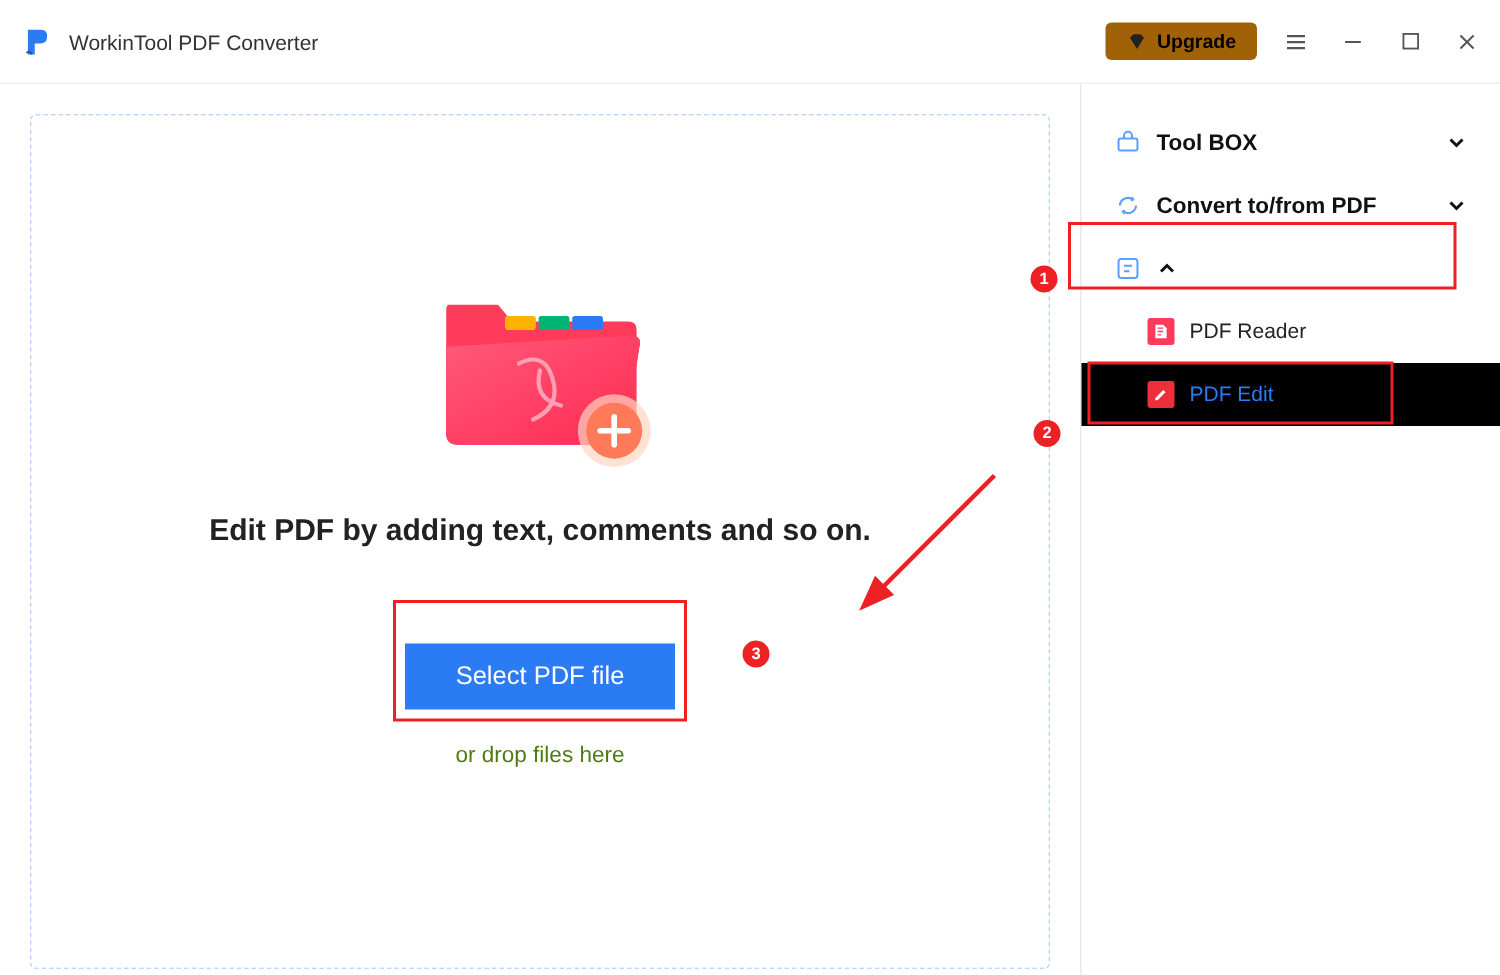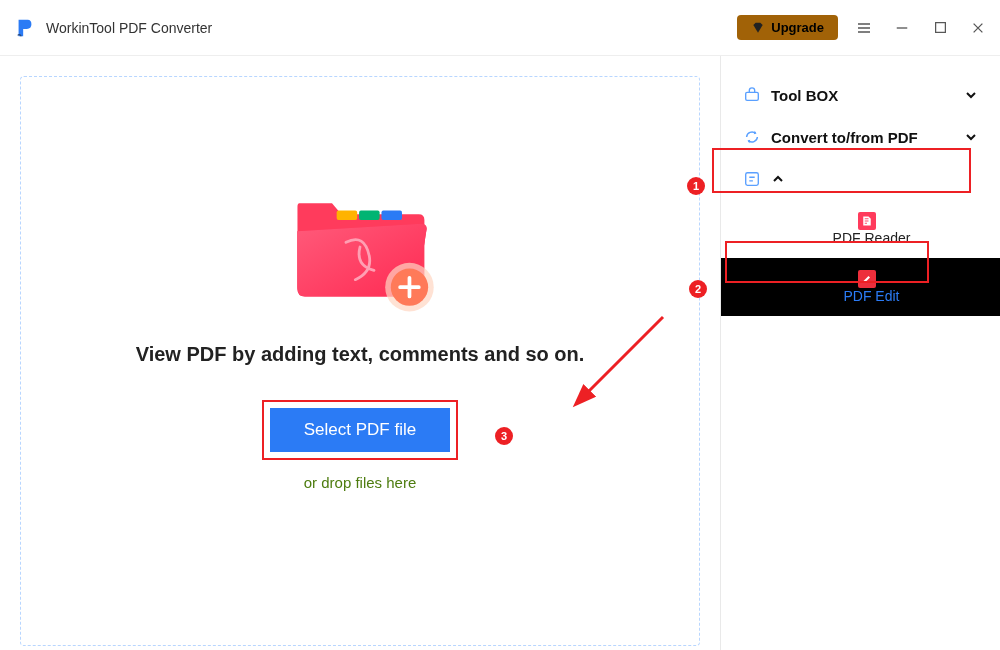--- a/index.html
+++ b/index.html
@@ -13,30 +13,30 @@
   .win-controls { display: flex; align-items: center; margin-left: 18px; gap: 22px; }
   .win-icon { width: 16px; height: 16px; cursor: pointer; display: flex; align-items: center; justify-content: center; color: #555; }
 
   
   .content { display: flex; height: calc(100% - 40px); }
   .main-area { flex: 1; padding: 20px; display: flex; }
   .dropzone { flex: 1; border: 1.5px dashed #b8d6ff; border-radius: 4px; display: flex; flex-direction: column; align-items: center; justify-content: flex-start; padding-top: 100px; position: relative; }
   .folder-graphic { width: 160px; height: 140px; margin-bottom: 26px; position: relative; }
   .main-heading { font-size: 20px; font-weight: 600; color: #222; margin-bottom: 34px; text-align: center; }
   .select-btn-wrap { border: 2.5px solid #ed2024; padding: 6px; margin-bottom: 8px; }
-  .select-btn { background: #2b7bf5; color: #fff; border: none; padding: 12px 34px; font-size: 17px; cursor: pointer; }
+  .select-btn { background: #2b7bf5; color: #fff; border: none; padding: 12px 34px; font-size: 17px; cursor: pointer; margin-top: 21px; }
   .drop-hint { color: #4d7c0f; font-size: 15px; margin-top: 6px; }
 
   
   .sidebar { width: 280px; border-left: 1px solid #e9e9e9; padding-top: 18px; position: relative; }
   .acc-item { padding: 12px 22px; display: flex; align-items: center; cursor: pointer; position: relative; }
   .acc-icon { width: 18px; height: 18px; margin-right: 10px; display: flex; align-items: center; justify-content: center; }
   .acc-label { font-size: 15px; font-weight: 700; color: #111; flex: 1; }
   .acc-chev { width: 14px; height: 14px; }
-  .sub-item { padding: 12px 22px 12px 44px; display: flex; align-items: center; cursor: pointer; font-size: 14px; flex-direction: column; }
+  .sub-item { padding: 12px 22px 12px 44px; display: flex; align-items: flex-start; cursor: pointer; font-size: 14px; }
   .sub-item.active { background: #000000; }
   .sub-icon { width: 18px; height: 18px; margin-right: 10px; border-radius: 2px; display:flex; align-items:center; justify-content:center; }
   .sub-label { color: #222; }
   .sub-item.active .sub-label { color: #2b7bf5; }
 
   
   .annot-box { position: absolute; border: 2.5px solid #ed2024; pointer-events: none; }
   
   .annot-badge { position: absolute; width: 18px; height: 18px; border-radius: 50%; background: #ed2024; color: #fff; font-size: 11px; font-weight: 600; display: flex; align-items: center; justify-content: center; pointer-events: none; }
   
@@ -104,21 +104,21 @@
               </linearGradient>
             </defs>
 
           <path d="M70 70 Q90 60 95 85 Q98 102 80 110 M85 75 Q80 95 100 100" stroke="#ff9fb3" stroke-width="3" fill="none" stroke-linecap="round"></path>
 
           <circle cx="138" cy="118" r="26" fill="#ffd6c2" opacity="0.7"></circle>
           <circle cx="138" cy="118" r="20" fill="#ff7a59"></circle>
           <path d="M138 108 v20 M128 118 h20" stroke="#fff" stroke-width="4" stroke-linecap="round"></path>
         </svg>
       </div>
-      <div class="main-heading">View PDF by adding text, comments and so on.</div>
+      <div class="main-heading">Edit PDF by adding text, comments and so on.</div>
       <div class="select-btn-wrap">
         <button class="select-btn">Select PDF file</button>
       </div>
       <div class="drop-hint">or drop files here</div>
     </div>
   </div>
 
   <div class="sidebar">
     <div class="acc-item">
       <span class="acc-icon">

